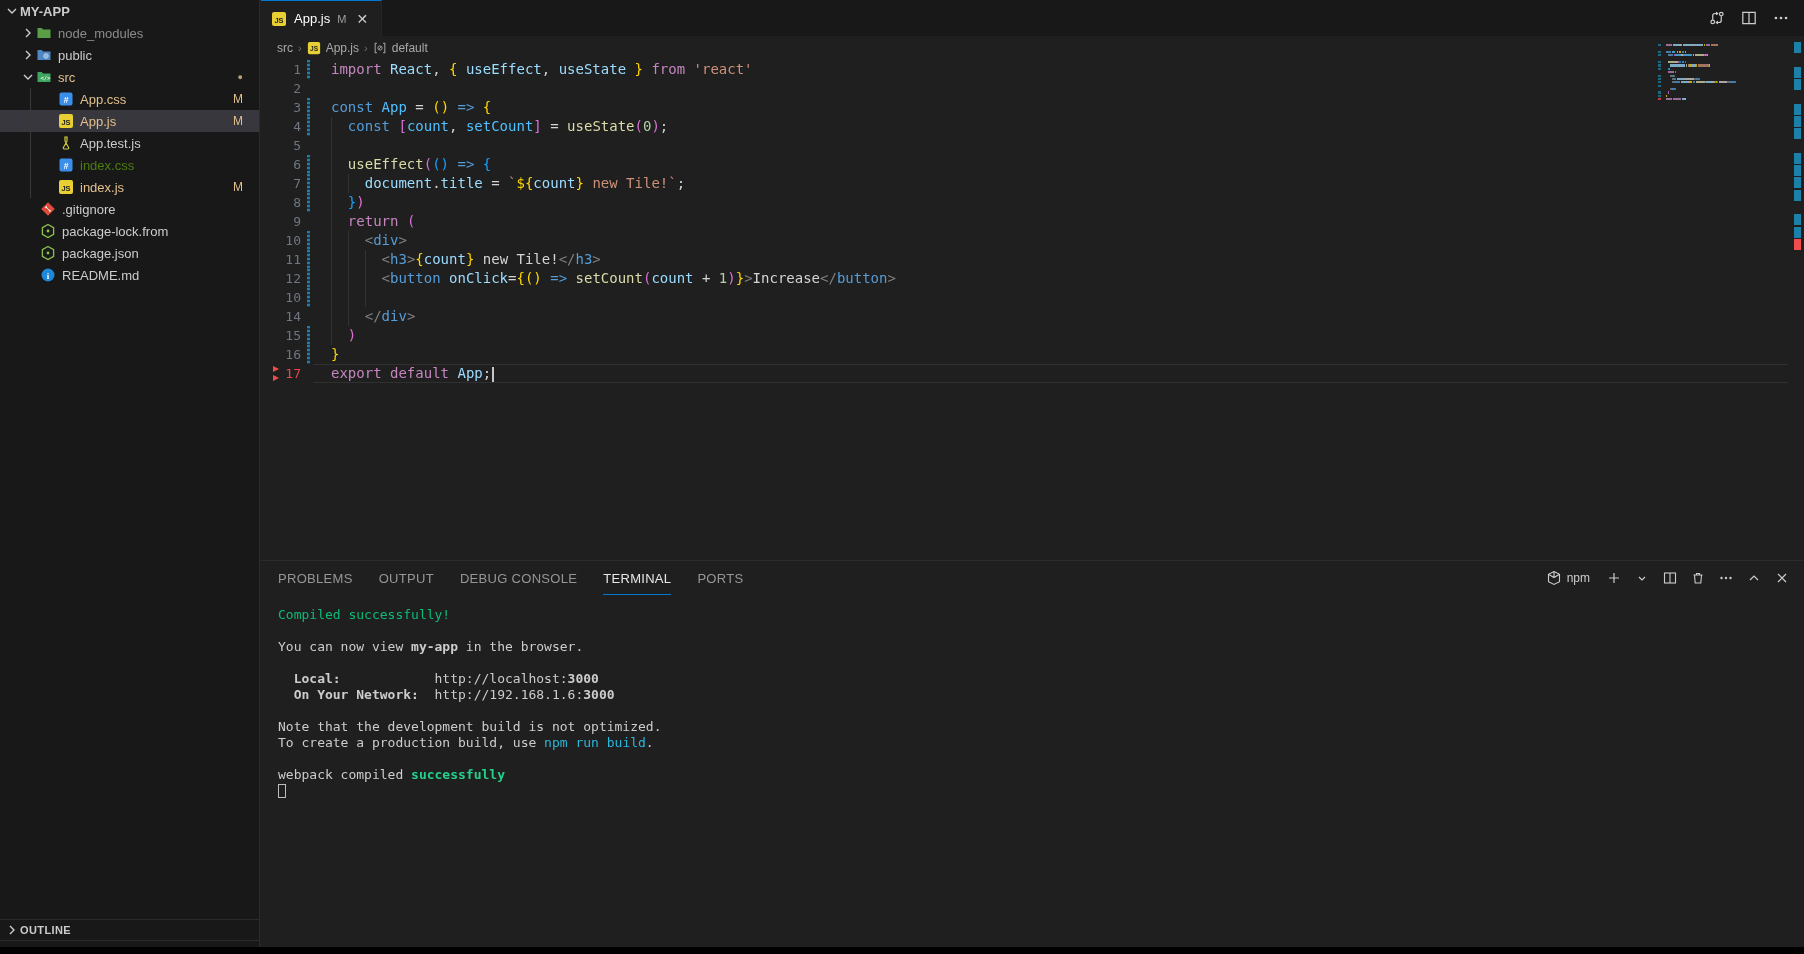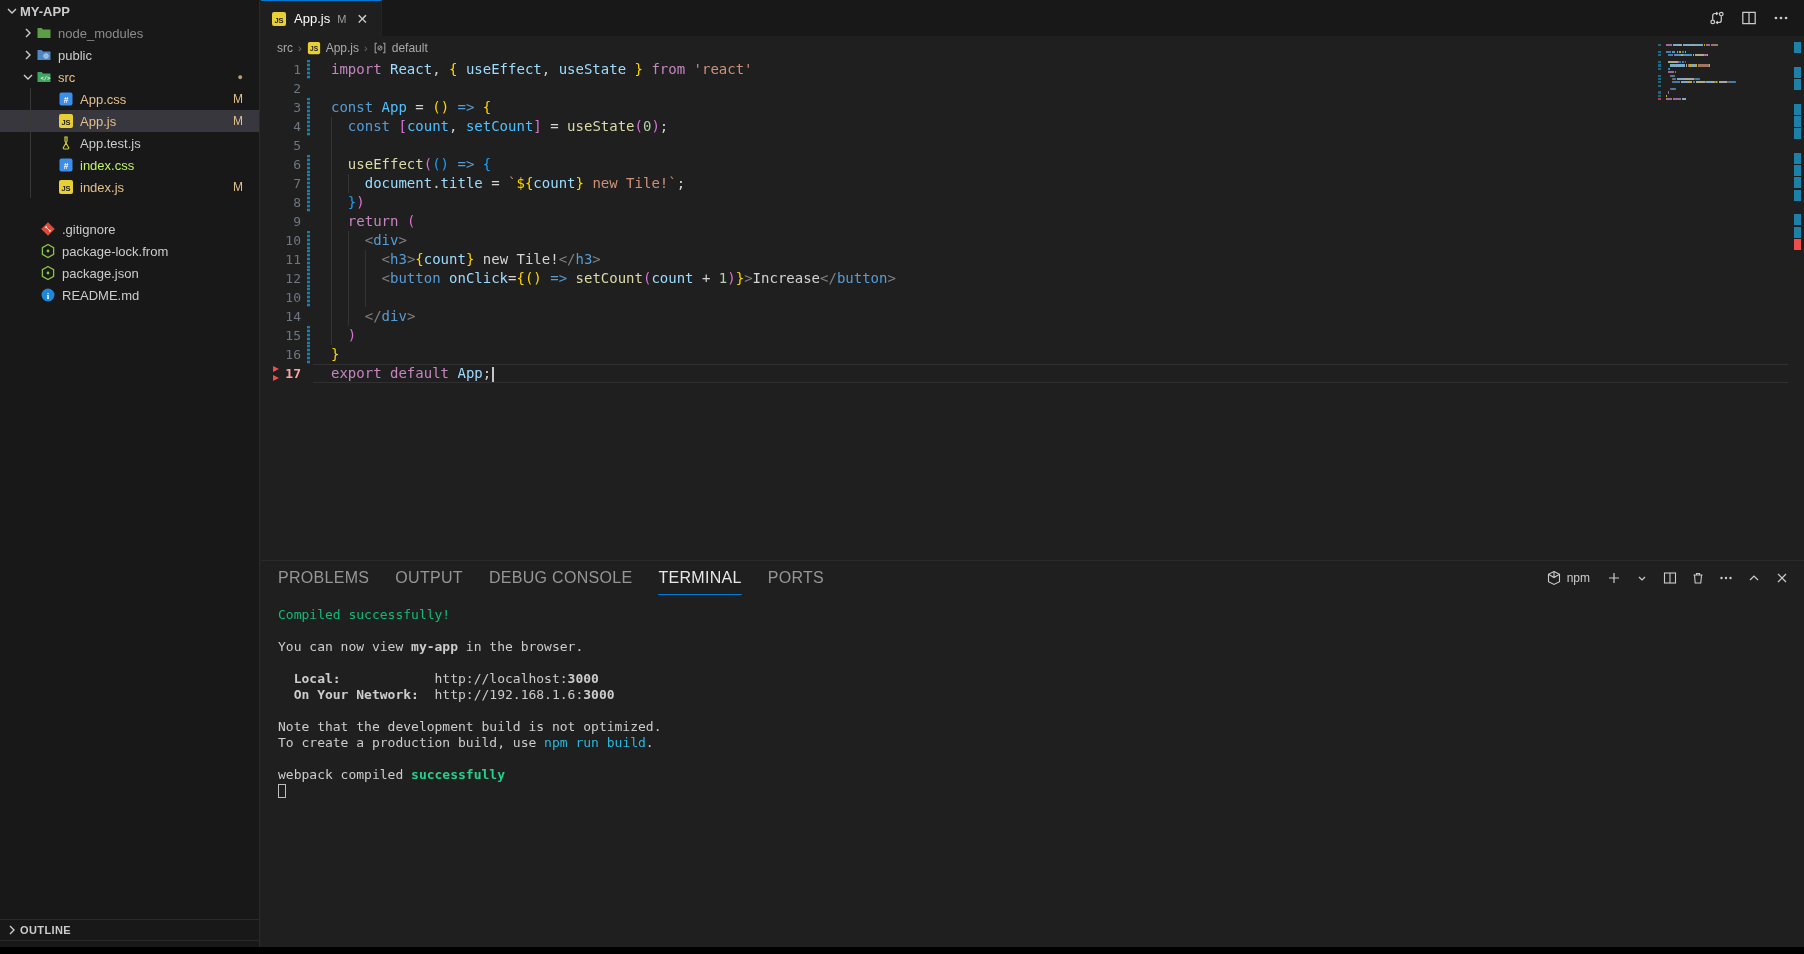--- a/index.html
+++ b/index.html
@@ -37,40 +37,40 @@
   .act-icon { width:18px; height:18px; display:inline-flex; cursor:pointer; }
   .act-icon svg { width:18px; height:18px; }
   .breadcrumb { position:absolute; left:0; top:36px; right:0; height:24px; display:flex; align-items:center; gap:5px; padding-left:16px; font-size:12px; color:#a9a9a9; }
   .breadcrumb .sep { color:#6e6e6e; font-size:11px; }
   .breadcrumb .icon { width:14px; height:14px; display:inline-flex; }
   .breadcrumb .icon svg { width:14px; height:14px; }
 
   .code { position:absolute; left:0; top:60px; right:0; bottom:0; font-family:"DejaVu Sans Mono", monospace; font-size:14px; }
   .cline { position:relative; height:19px; line-height:19px; white-space:pre; }
   .cline .num { position:absolute; left:0; width:40px; text-align:right; color:#6e7681; font-size:13px; }
-  .cline.current .num { color:#fca5a5;font-weight:bold; }
+  .cline.current .num { color:#ef4444; }
   .cline .modmark { position:absolute; left:46px; top:0; width:3px; height:19px;
      background-image:repeating-linear-gradient(to bottom,#1b81a8 0 2px, rgba(27,129,168,.30) 2px 4px); }
   .cline .ctext { position:absolute; left:70px; top:0; }
   .cline .guide { position:absolute; top:0; width:1px; height:19px; background:#333333; }
   .cline.current .hl { position:absolute; left:52px; right:16px; top:0; height:19px; border-top:1px solid #303031; border-bottom:1px solid #303031; }
   .cursor { display:inline-block; width:2px; height:15px; background:#c6c6c6; vertical-align:middle; margin-left:1px; }
   .redmark { position:absolute; left:12px; width:0; height:0; border-left:6px solid #f14c4c; border-top:3px solid transparent; border-bottom:3px solid transparent; }
 
   .minimap { position:absolute; right:49px; top:44px; width:96px; }
   .mm-line { position:relative; height:3.4px; }
   .mm-line span { position:absolute; top:0; height:2.2px; opacity:.75; }
   .mm-mark { position:absolute; left:-1px; width:3px; height:3.4px; }
   .ruler { position:absolute; right:3px; top:0; width:7px; height:560px; }
   .ruler div { position:absolute; right:0; width:7px; }
 
   
   .panel { position:absolute; left:261px; top:560px; width:1543px; height:387px; background:#1f1f1f; border-top:1px solid #2b2b2b; }
   .panel-tabs { position:absolute; left:17px; top:0; height:34px; display:flex; gap:26px; align-items:center; }
-  .ptab { font-size:16px; letter-spacing:.3px; color:#969696; cursor:pointer; height:34px; display:flex; align-items:center; }
+  .ptab { font-size:13px; letter-spacing:.3px; color:#969696; cursor:pointer; height:34px; display:flex; align-items:center; }
   .ptab.active { color:#e7e7e7; box-shadow:inset 0 -1px 0 #0078d4; }
   .panel-actions { position:absolute; right:14px; top:0; height:34px; display:flex; align-items:center; gap:12px; color:#cccccc; }
   .pa-icon { width:16px; height:16px; display:inline-flex; cursor:pointer; }
   .pa-icon svg { width:16px; height:16px; }
   .npm-group { display:flex; align-items:center; gap:5px; font-size:12px; color:#cccccc; cursor:pointer; margin-right:4px; }
   .term { position:absolute; left:17px; top:46px; right:20px; bottom:0; font-family:"DejaVu Sans Mono", monospace; font-size:13px; line-height:16px; white-space:pre; color:#cccccc; }
   .term .b { font-weight:bold; }
   .term .g { color:#0dbc79; }
   .term .gb { color:#23d18b; font-weight:bold; }
   .term .c { color:#29b8db; }
@@ -164,33 +164,33 @@
           </span>
           <span class="label" style="color: rgb(204, 204, 204); text-align: right;">App.test.js</span>
         </div>
         <div class="row" style="padding-left: 58px;">
           <span class="icon">
             <svg viewBox="0 0 16 16">
               <rect x="1.5" y="1.5" width="13" height="13" rx="2" fill="#3b8eea"></rect>
               <text x="8" y="11.5" font-size="8.5" font-weight="bold" text-anchor="middle" fill="#ffffff" font-family="Liberation Sans, sans-serif">#</text>
             </svg>
           </span>
-          <span class="label" style="color: #bef264;">index.css</span>
+          <span class="label" style="color: #4d7c0f;">index.css</span>
         </div>
         <div class="row" style="padding-left: 58px;">
           <span class="icon">
             <svg viewBox="0 0 16 16">
               <rect x="1" y="1" width="14" height="14" rx="2" fill="#e8cf33"></rect>
               <text x="8" y="11.5" font-size="7.5" font-weight="bold" text-anchor="middle" fill="#1e1e1e" font-family="Liberation Sans, sans-serif">JS</text>
             </svg>
           </span>
           <span class="label" style="color: rgb(226, 192, 141);">index.js</span>
           <span class="badge">M</span>
         </div>
-        <div class="row" style="padding-left: 40px; margin-top: 20px;">
+        <div class="row" style="padding-left: 40px;">
           <span class="icon">
             <svg viewBox="0 0 16 16">
               <path d="M8 1.2l6.8 6.8L8 14.8 1.2 8z" fill="#dd4c39"></path>
               <circle cx="6.2" cy="6.2" r="1" fill="#fff"></circle>
               <circle cx="9.8" cy="9.8" r="1" fill="#fff"></circle>
               <path d="M6.2 6.2l3.6 3.6" stroke="#fff" stroke-width=".9"></path>
             </svg>
           </span>
           <span class="label" style="color: rgb(204, 204, 204);">.gitignore</span>
         </div>

